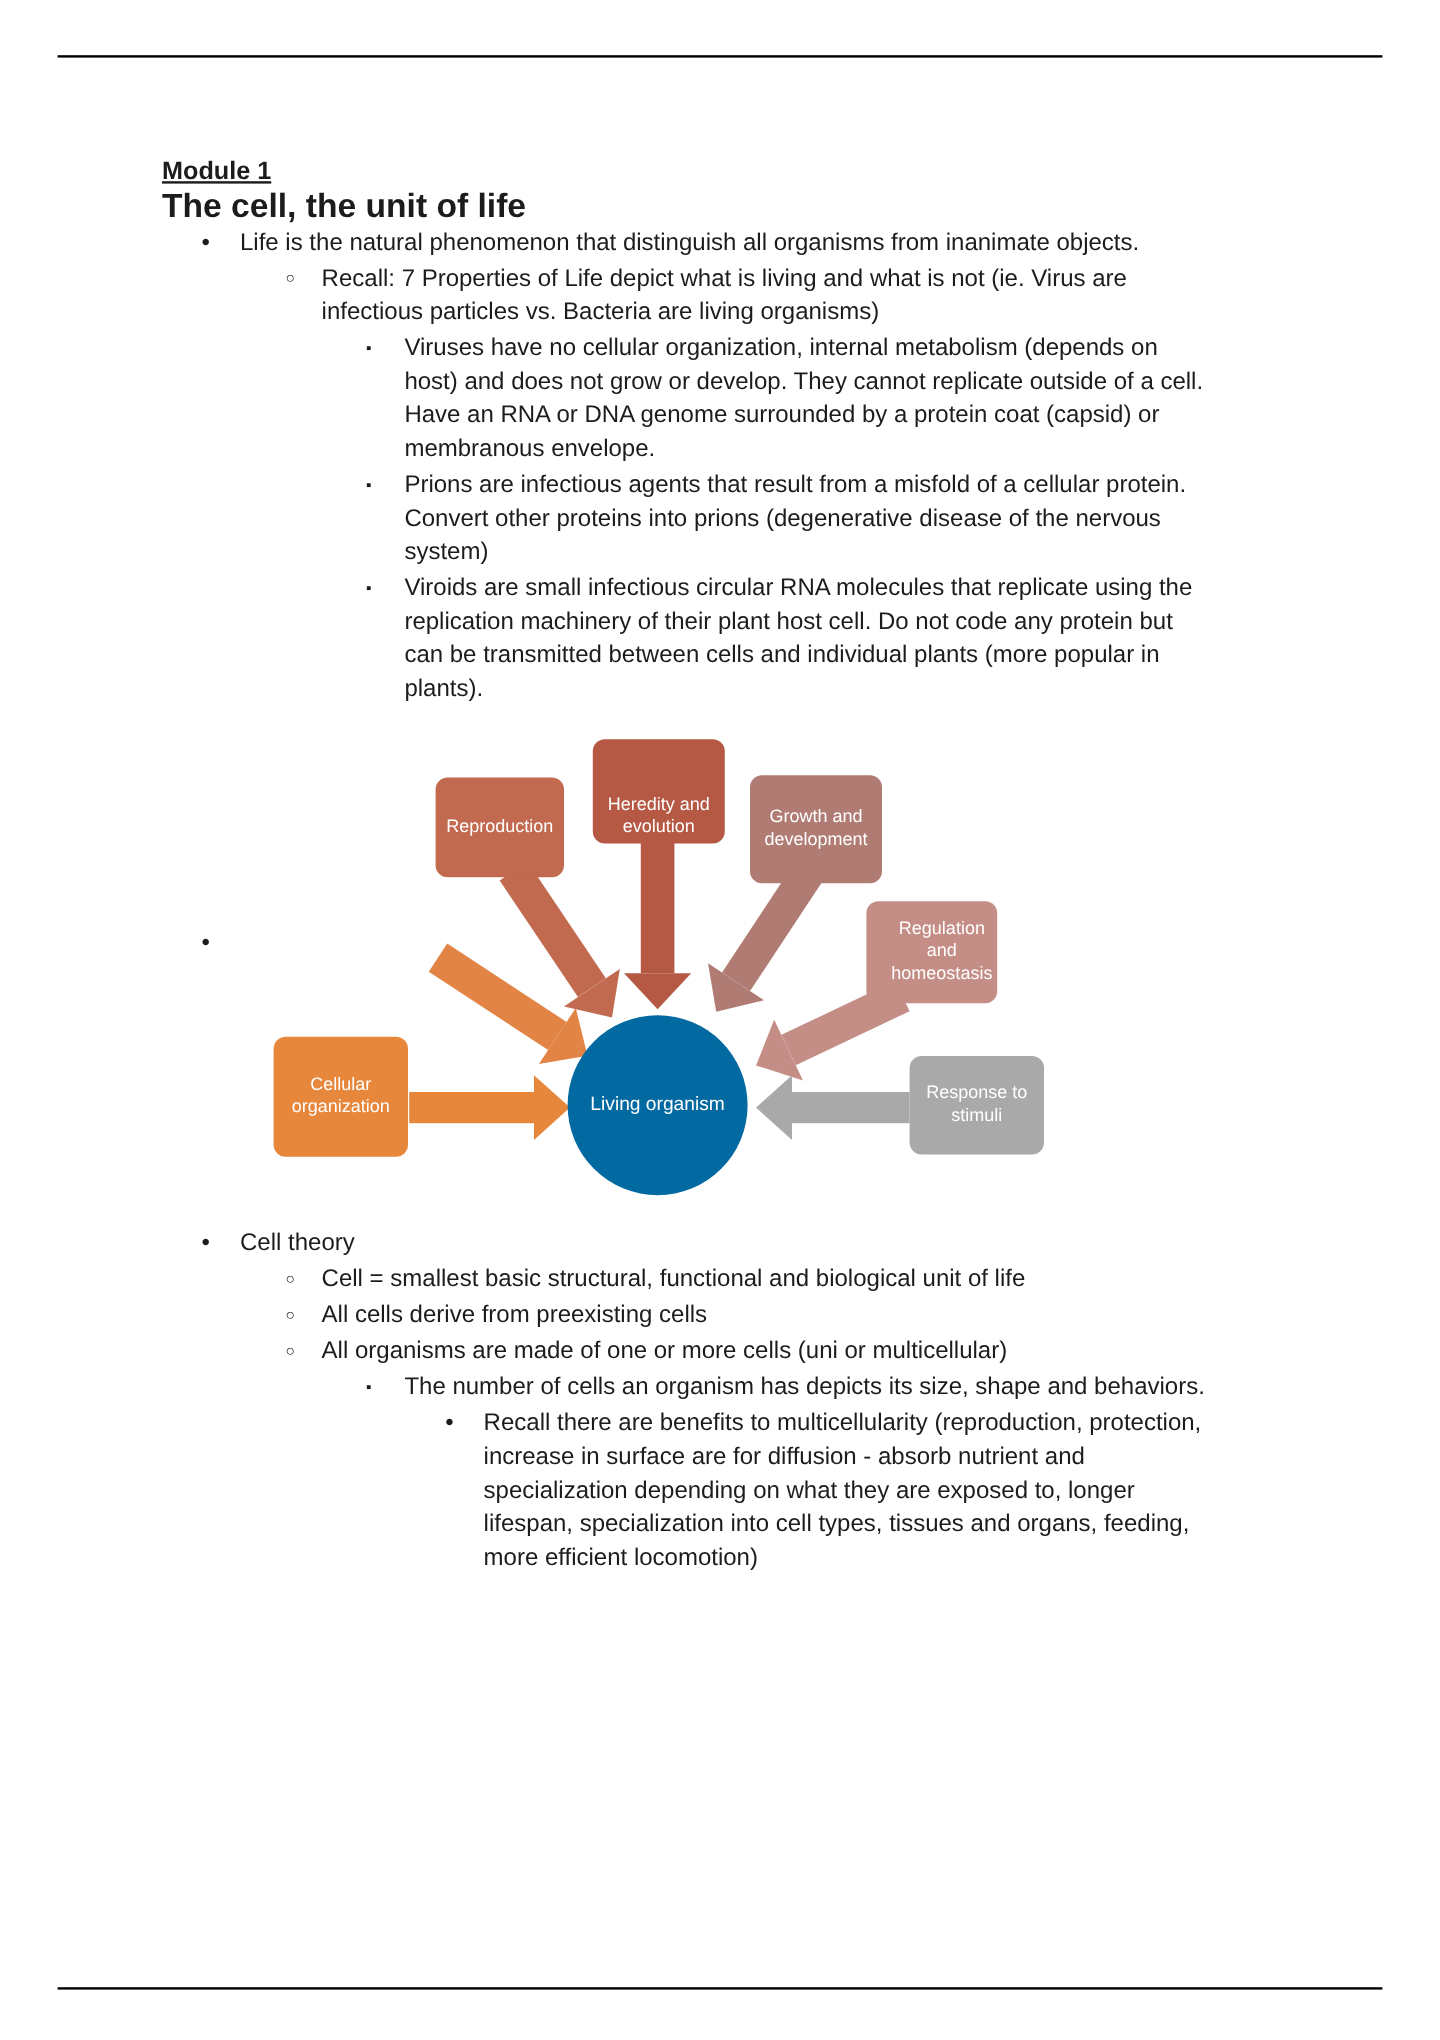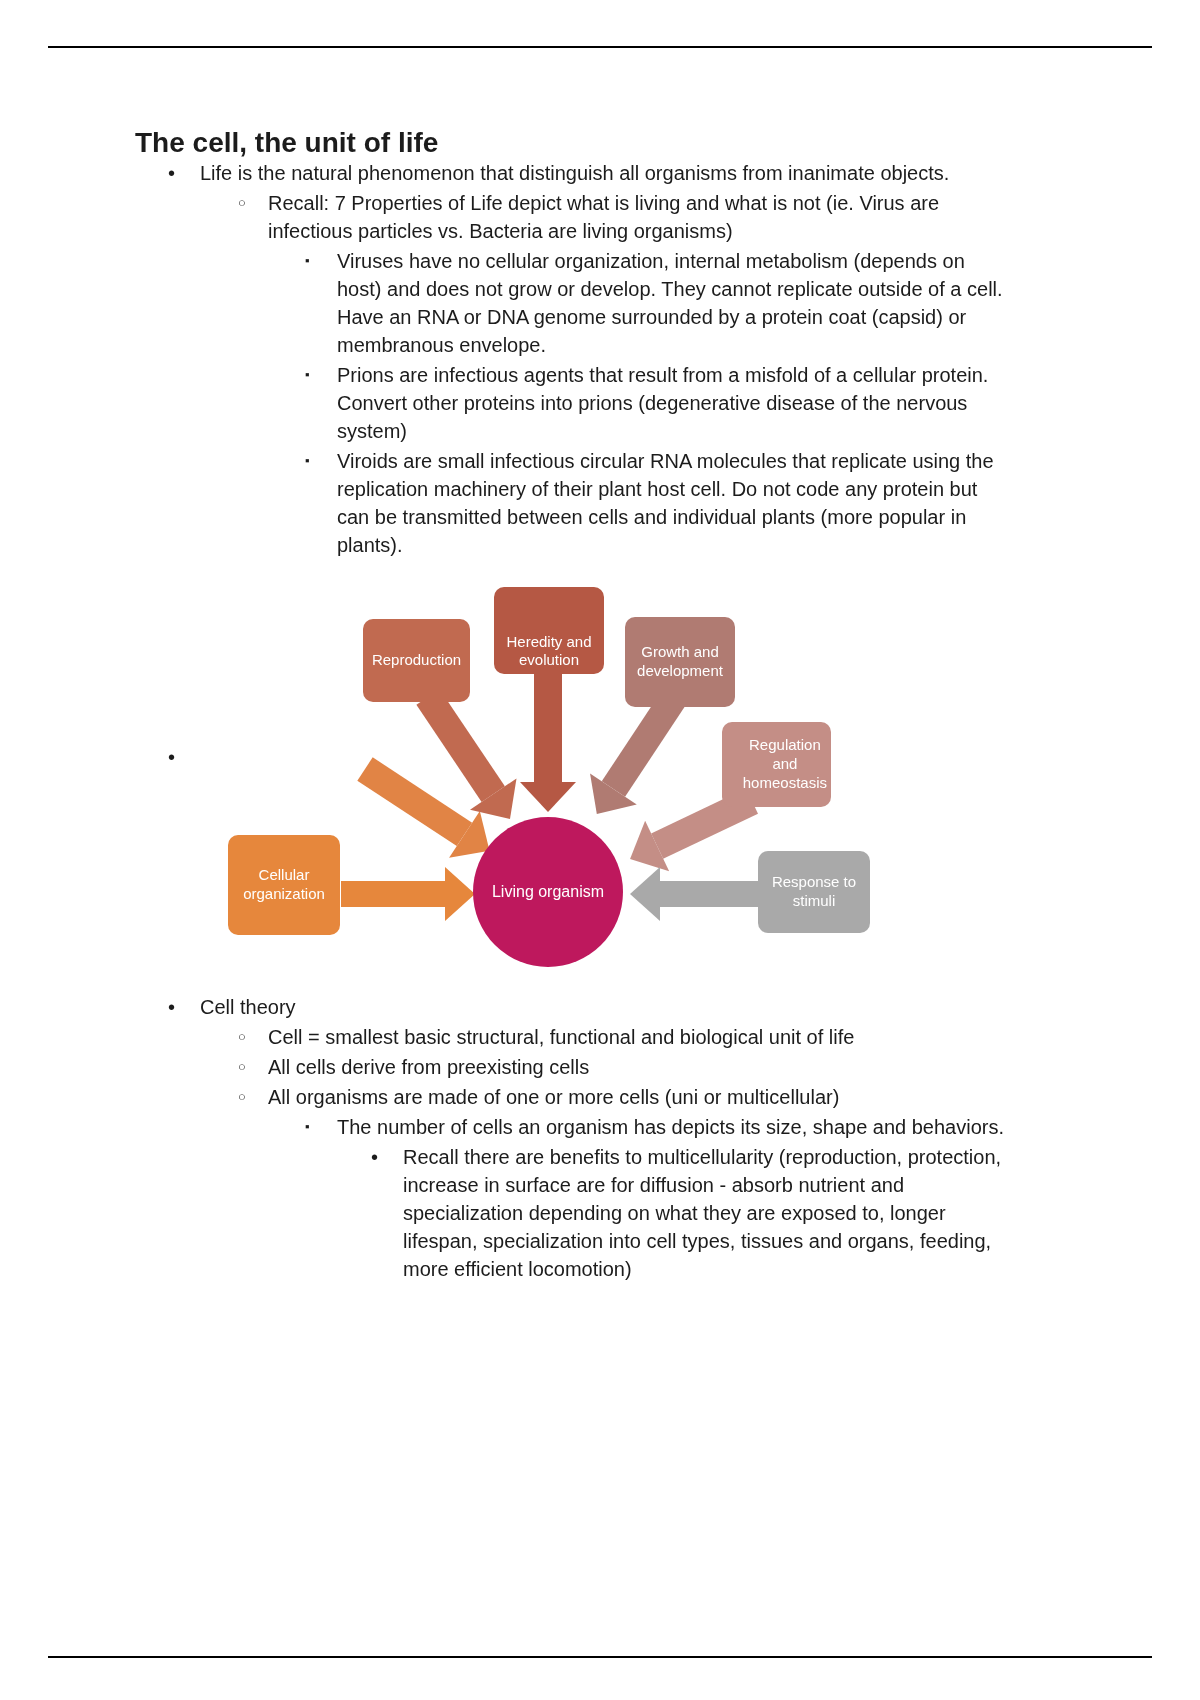--- a/index.html
+++ b/index.html
@@ -45,20 +45,21 @@
   .diagram-bullet { position:absolute; left:33px; top:164px; font-size:20px; line-height:28px; }
 </style>
 </head>
 <body>
 
 <div class="page">
   <div class="rule rule-top"></div>
   <div class="rule rule-bottom"></div>
 
   <div class="content">
+    <p class="h-title">Module 1</p>
     <p class="h-sub">The cell, the unit of life</p>
 
     <div class="li lvl1">
       <span class="marker">•</span>
       <span class="txt">Life is the natural phenomenon that distinguish all organisms from inanimate objects.</span>
     </div>
     <div class="li lvl2">
       <span class="marker">○</span>
       <span class="txt">Recall: 7 Properties of Life depict what is living and what is not (ie. Virus are infectious particles vs. Bacteria are living organisms)</span>
     </div>
@@ -126,21 +127,21 @@
 homeostasis</span>
       </div>
       <div class="dnode n-cellular" style="background-color: rgb(230, 135, 60);">
         <span>Cellular
 organization</span>
       </div>
       <div class="dnode n-response" style="background-color: rgb(169, 169, 169);">
         <span>Response to
 stimuli</span>
       </div>
-      <div class="dcenter" style="background-color: #be185d; align-items: center;">
+      <div class="dcenter" style="background-color: #0369a1; align-items: center;">
         <span>Living organism</span>
       </div>
     </div>
 
     <div class="li lvl1" style="margin-top:14px;">
       <span class="marker">•</span>
       <span class="txt">Cell theory</span>
     </div>
     <div class="li lvl2">
       <span class="marker">○</span>

